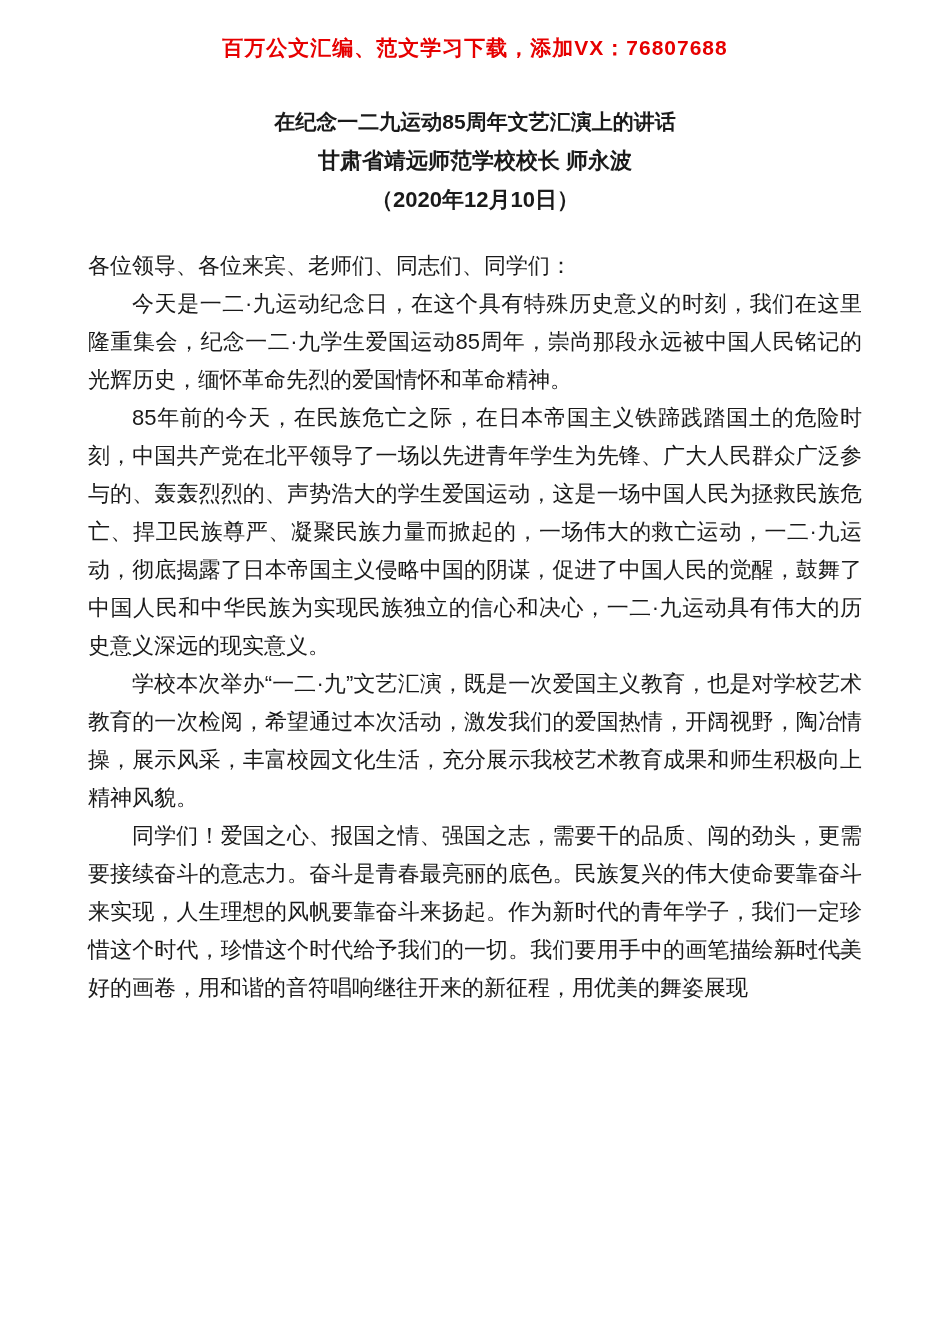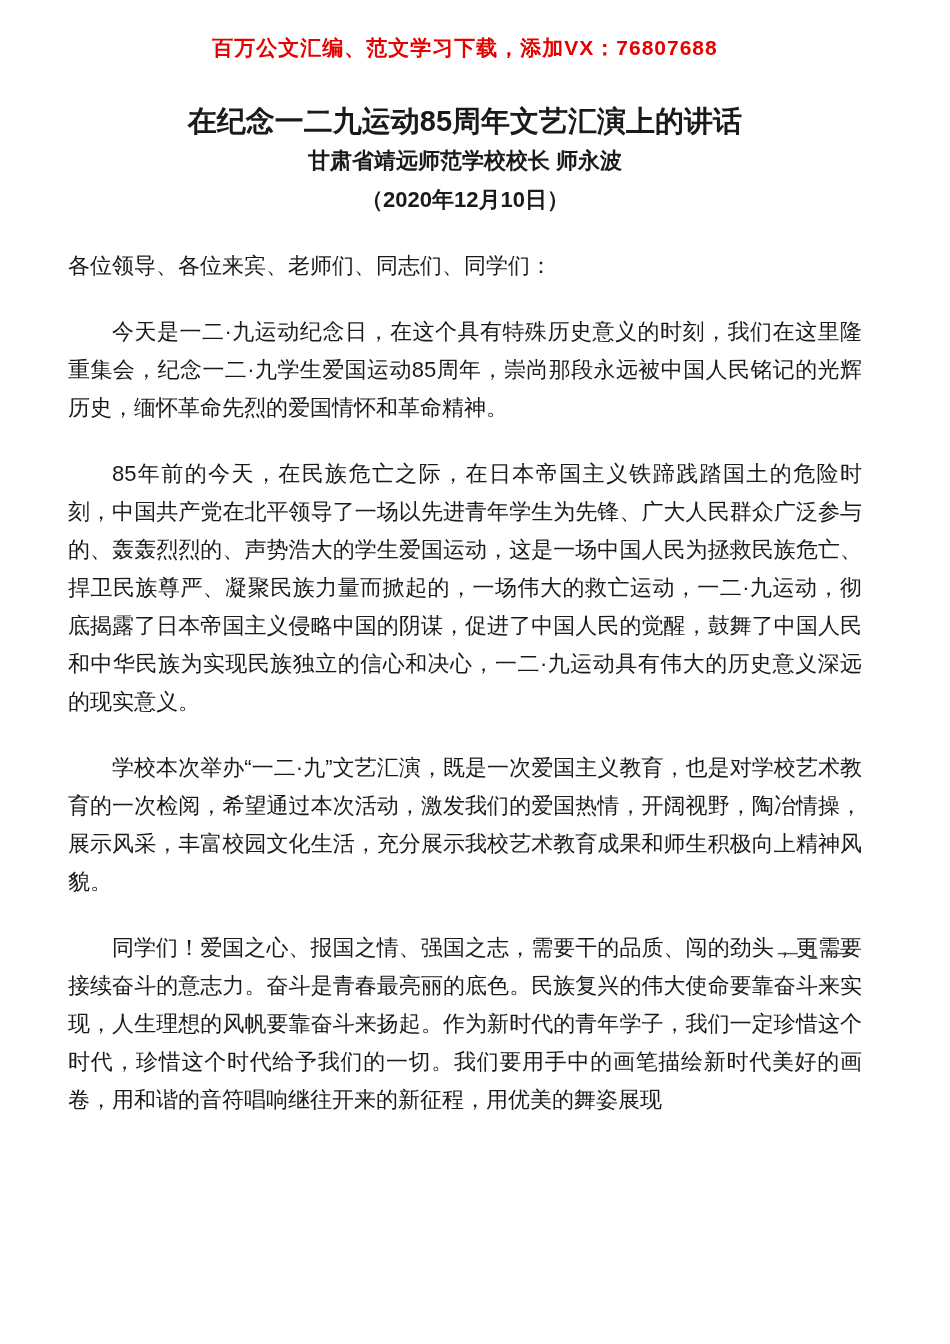--- a/index.html
+++ b/index.html
@@ -8,53 +8,52 @@
     width: 950px;
     height: 1344px;
     position: relative;
     font-family: "Liberation Sans", "DejaVu Sans", sans-serif;
     color: #1a1a1a;
     overflow: hidden;
   }
   .page {
     width: 950px;
     height: 988px;
-    padding: 34px 88px 0 68px;
+    padding: 34px 88px 0 88px;
     position: relative;
   }
   .watermark {
     text-align: center;
     font-size: 21px;
     font-weight: bold;
     letter-spacing: 1px;
     margin-bottom: 40px;
   }
   .title-block {
     text-align: center;
     margin-bottom: 28px;
   }
   .title-line1 {
-    font-size: 29px;
+    font-size: 21px;
     font-weight: bold;
     line-height: 39px;
   }
   .title-line2, .title-line3 {
     font-size: 22px;
     font-weight: bold;
     line-height: 39px;
   }
   .body-text {
     font-size: 22px;
     line-height: 38px;
     text-align: justify;
     text-justify: inter-ideograph;
   }
   .body-text p {
     text-indent: 2em;
-    margin-top: 28px;
   }
   .body-text p.no-indent {
     text-indent: 0;
   }
   .page-number {
     position: absolute;
     right: 100px;
     bottom: 24px;
     font-size: 20px;
     color: #4a4a4a;

